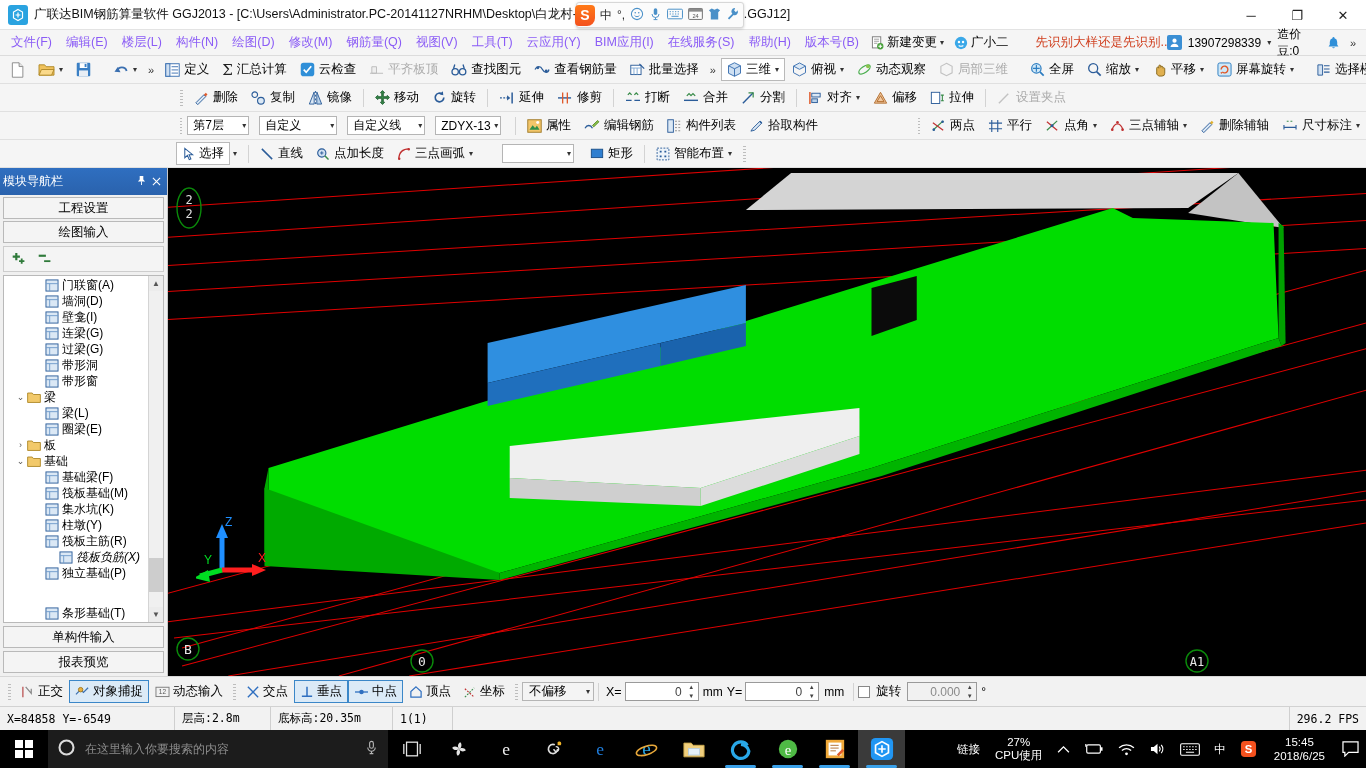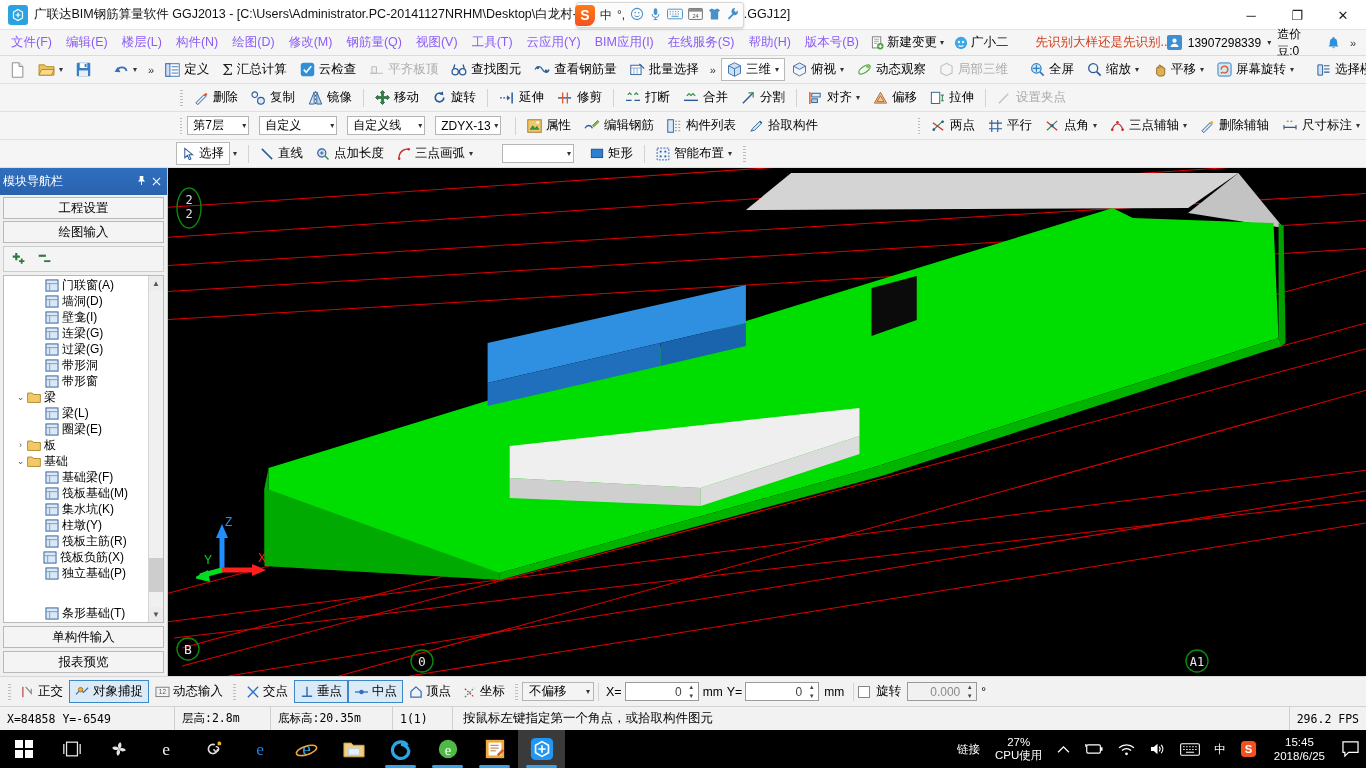--- a/index.html
+++ b/index.html
@@ -889,21 +889,21 @@
             <div class="tnode" style="padding-left: 29px;">
               <span class="tog"></span>
               <span class="tico">
                 <svg width="14" height="13" viewBox="0 0 15 14">
                   <rect x="1" y="1" width="13" height="12" fill="#dbe8f5" stroke="#2b5c99"></rect>
                   <path d="M1 5h13M5 5v8" stroke="#6f9ccb"></path>
                 </svg>
               </span>
               <span class="lbl">筏板主筋(R)</span>
             </div>
-            <div class="tnode" style="padding-left: 27px;">
+            <div class="tnode" style="padding-left: 43px; font-style: italic;">
               <span class="tog"></span>
               <span class="tico">
                 <svg width="14" height="13" viewBox="0 0 15 14">
                   <rect x="1" y="1" width="13" height="12" fill="#dbe8f5" stroke="#2b5c99"></rect>
                   <path d="M1 5h13M5 5v8" stroke="#6f9ccb"></path>
                 </svg>
               </span>
               <span class="lbl">筏板负筋(X)</span>
             </div>
             <div class="tnode" style="padding-left: 29px;">
@@ -1141,32 +1141,45 @@
         </span>
     </div>
     <span style="font-size:12px;margin-left:4px">°</span>
   </div>
 
   <div class="statusbar">
     <div class="st-cell" style="width:175px">X=84858 Y=-6549</div>
     <div class="st-cell" style="width:96px">层高:2.8m</div>
     <div class="st-cell" style="width:122px">底标高:20.35m</div>
     <div class="st-cell" style="width:60px">1(1)</div>
-    <div class="st-cell st-msg">按鼠标左键指定第一个角点，或拾取构件图元</div>
     <div class="st-cell st-fps">296.2 FPS</div>
   </div>
 
   <div class="taskbar">
     <div class="tb-start">
       <svg width="18" height="18" viewBox="0 0 18 18">
           <rect x="0" y="0" width="8" height="8" fill="#fff"></rect>
           <rect x="10" y="0" width="8" height="8" fill="#fff"></rect>
           <rect x="0" y="10" width="8" height="8" fill="#fff"></rect>
           <rect x="10" y="10" width="8" height="8" fill="#fff"></rect>
         </svg>
+    </div>
+    <div class="tb-search">
+      <span>
+        <svg width="17" height="17" viewBox="0 0 18 18">
+            <circle cx="9" cy="9" r="7.4" fill="none" stroke="#dcdcdc" stroke-width="2.2"></circle>
+          </svg>
+      </span>
+      <span class="txt">在这里输入你要搜索的内容</span>
+      <span>
+        <svg width="13" height="15" viewBox="0 0 14 16">
+            <rect x="5" y="1.4" width="4" height="7.4" rx="2" fill="none" stroke="#b6b6b6" stroke-width="1.2"></rect>
+            <path d="M3 8a4 4 0 0 0 8 0M7 12v2.4M5 14.6h4" stroke="#b6b6b6" stroke-width="1.2" fill="none"></path>
+          </svg>
+      </span>
     </div>
     <div class="tb-item">
       <svg width="20" height="16" viewBox="0 0 22 17">
           <rect x="5" y="1" width="12" height="15" fill="none" stroke="#e6e6e6" stroke-width="1.4"></rect>
           <path d="M2 3v11M20 3v11" stroke="#e6e6e6" stroke-width="1.4"></path>
         </svg>
     </div>
     <div class="tb-item">
       <svg width="22" height="22" viewBox="0 0 24 24">
           <g fill="#e4e4e4">

